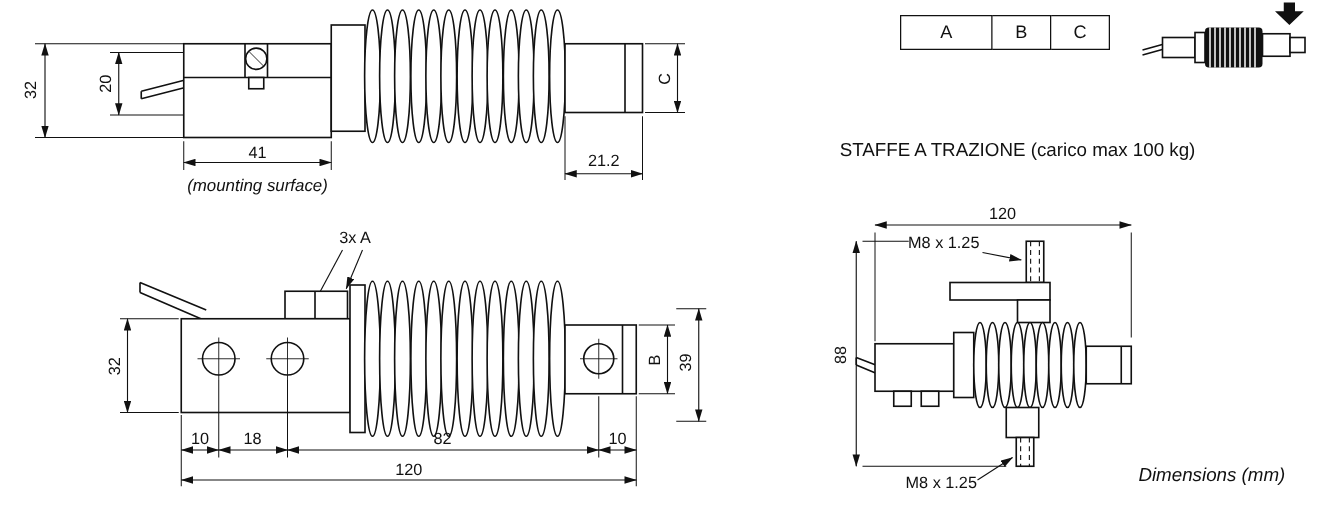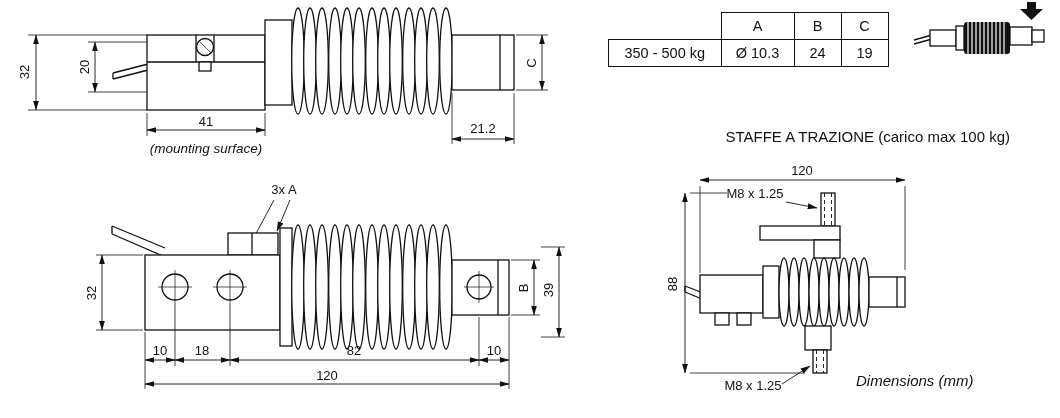--- a/index.html
+++ b/index.html
@@ -16,24 +16,24 @@
   .dash{stroke:#111;stroke-width:0.9;fill:none;stroke-dasharray:4 3;}
   text.dtxt{font:13px "Liberation Sans",sans-serif;fill:#111;}
   text.ital{font:italic 13.5px "Liberation Sans",sans-serif;fill:#111;}
   
   table.spec{border-collapse:collapse;table-layout:fixed;}
   table.spec td,table.spec th{border:1.4px solid #111;text-align:center;vertical-align:middle;
       font:14.5px "Liberation Sans",sans-serif;font-weight:400;padding:0;height:26px;}
   table.spec th.blank{border:none;}
   .c0{width:112px}.c1{width:72px}.c2{width:46px}.c3{width:46px}
   
-  .title-block{left:618px;top:128px;width:392px;text-align:right;line-height:22px;}
+  .title-block{left:618px;top:112px;width:392px;text-align:center;line-height:22px;}
   .t-it{font:15px "Liberation Sans",sans-serif;}
   .t-en{font:italic 15px "Liberation Sans",sans-serif;}
-  .units{left:856px;top:372px;width:155px;text-align:left;font:italic 15px "Liberation Sans",sans-serif;}
+  .units{left:892px;top:372px;width:155px;text-align:center;font:italic 15px "Liberation Sans",sans-serif;}
 </style>
 </head>
 <body>
 
 <div id="sheet">
 
   <svg width="0" height="0" class="abs" aria-hidden="true">
     <defs>
       <marker id="dimarr" viewBox="0 0 10 6" refX="9.5" refY="3" markerWidth="11" markerHeight="7" orient="auto-start-reverse">
         <path d="M0,0 L10,3 L0,6 Z" fill="#111"></path>
@@ -166,26 +166,20 @@
   </svg>
 
   <table class="spec abs" style="left:608px;top:12px">
     <tbody>
         <tr>
       <th class="blank c0"></th>
       <th class="c1">A</th>
       <th class="c2">B</th>
       <th class="c3">C</th>
     </tr>
-    <tr>
-      <td>350 - 500 kg</td>
-      <td>Ø 10.3</td>
-      <td>24</td>
-      <td>19</td>
-    </tr>
   </tbody>
     </table>
 
   <div class="abs title-block">
     <div class="t-it">STAFFE A TRAZIONE (carico max 100 kg)</div>
   </div>
 
   <svg class="abs" style="left:655px;top:160px" width="270" height="258" viewBox="0 0 270 258">
 
     <path class="ext" d="M45,26 V113 M250,26 V110"></path>

